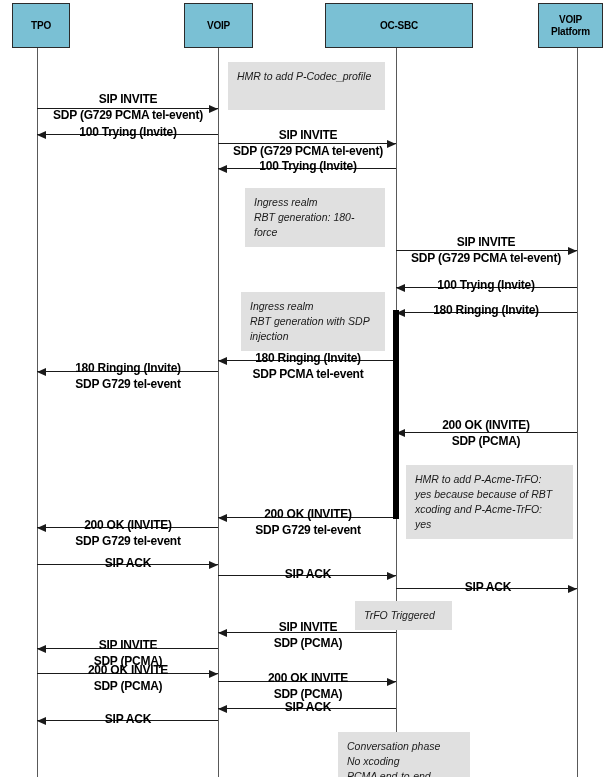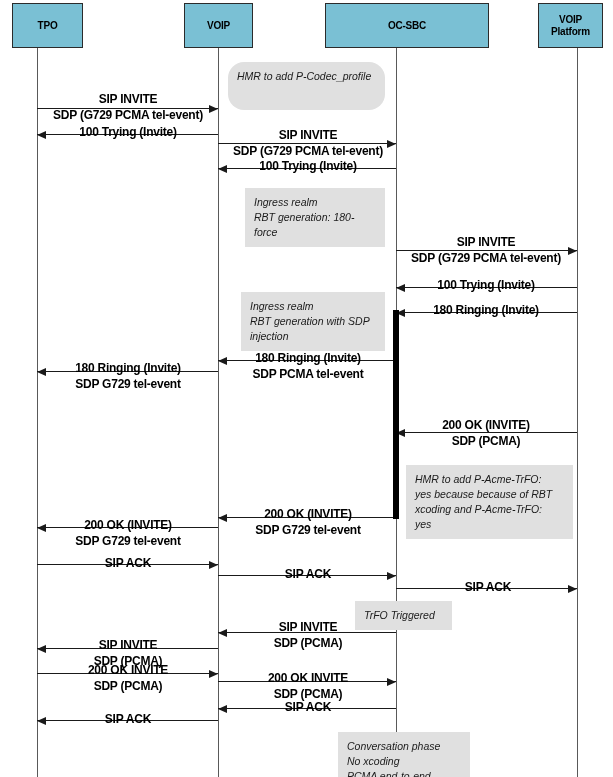--- a/index.html
+++ b/index.html
@@ -91,21 +91,21 @@
   }
 </style>
 </head>
 <body>
 
 <div id="canvas">
     <div class="lifeline" style="left: 37px; top: 48px; height: 729px;"></div>
     <div class="lifeline" style="left: 218px; top: 48px; height: 729px;"></div>
     <div class="lifeline" style="left: 396px; top: 48px; height: 729px;"></div>
     <div class="lifeline" style="left: 577px; top: 48px; height: 729px;"></div>
-    <div class="note" style="left: 228px; top: 62px; width: 157px; min-height: 48px; border-radius: 16px;">HMR to add P-Codec_profile</div>
+    <div class="note" style="left: 228px; top: 62px; width: 157px; min-height: 48px;">HMR to add P-Codec_profile</div>
     <div class="note" style="left: 245px; top: 188px; width: 140px; min-height: 43px;">Ingress realm
 RBT generation: 180-force</div>
     <div class="note" style="left: 241px; top: 292px; width: 144px; min-height: 45px;">Ingress realm
 RBT generation with SDP
 injection</div>
     <div class="note" style="left: 355px; top: 601px; width: 97px; min-height: 24px;">TrFO Triggered</div>
     <div class="note" style="left: 406px; top: 465px; width: 167px; min-height: 64px;">HMR to add P-Acme-TrFO:
 yes because because of RBT
 xcoding and P-Acme-TrFO:
 yes</div>
@@ -181,26 +181,26 @@
     <div class="arrow-head right" style="top: 677.5px; left: 387px;"></div>
     <div class="msg-label" style="left: 240px; top: 671px; width: 136px;">200 OK INVITE
 SDP (PCMA)</div>
     <div class="msg-line" style="left: 218px; top: 708px; width: 178px;"></div>
     <div class="arrow-head left" style="top: 704.5px; left: 218px;"></div>
     <div class="msg-label" style="left: 240px; top: 700px; width: 136px;">SIP ACK</div>
     <div class="msg-line" style="left: 37px; top: 720px; width: 181px;"></div>
     <div class="arrow-head left" style="top: 716.5px; left: 37px;"></div>
     <div class="msg-label" style="left: 60px; top: 712px; width: 136px;">SIP ACK</div>
     <div class="activation" style="left: 393px; top: 310px; width: 6px; height: 209px;"></div>
-    <div class="participant" style="left: 12px; top: 3px; width: 71px; height: 45px;">
+    <div class="participant" style="left: 12px; top: 3px; width: 58px; height: 45px;">
       <span style="white-space: pre-line;">TPO</span>
     </div>
     <div class="participant" style="left: 184px; top: 3px; width: 69px; height: 45px;">
       <span style="white-space: pre-line;">VOIP</span>
     </div>
-    <div class="participant" style="left: 325px; top: 3px; width: 164px; height: 45px;">
+    <div class="participant" style="left: 325px; top: 3px; width: 148px; height: 45px;">
       <span style="white-space: pre-line;">OC-SBC</span>
     </div>
     <div class="participant" style="left: 538px; top: 3px; width: 65px; height: 45px;">
       <span style="white-space: pre-line;">VOIP
 Platform</span>
     </div>
   </div>
 
 </body></html>

